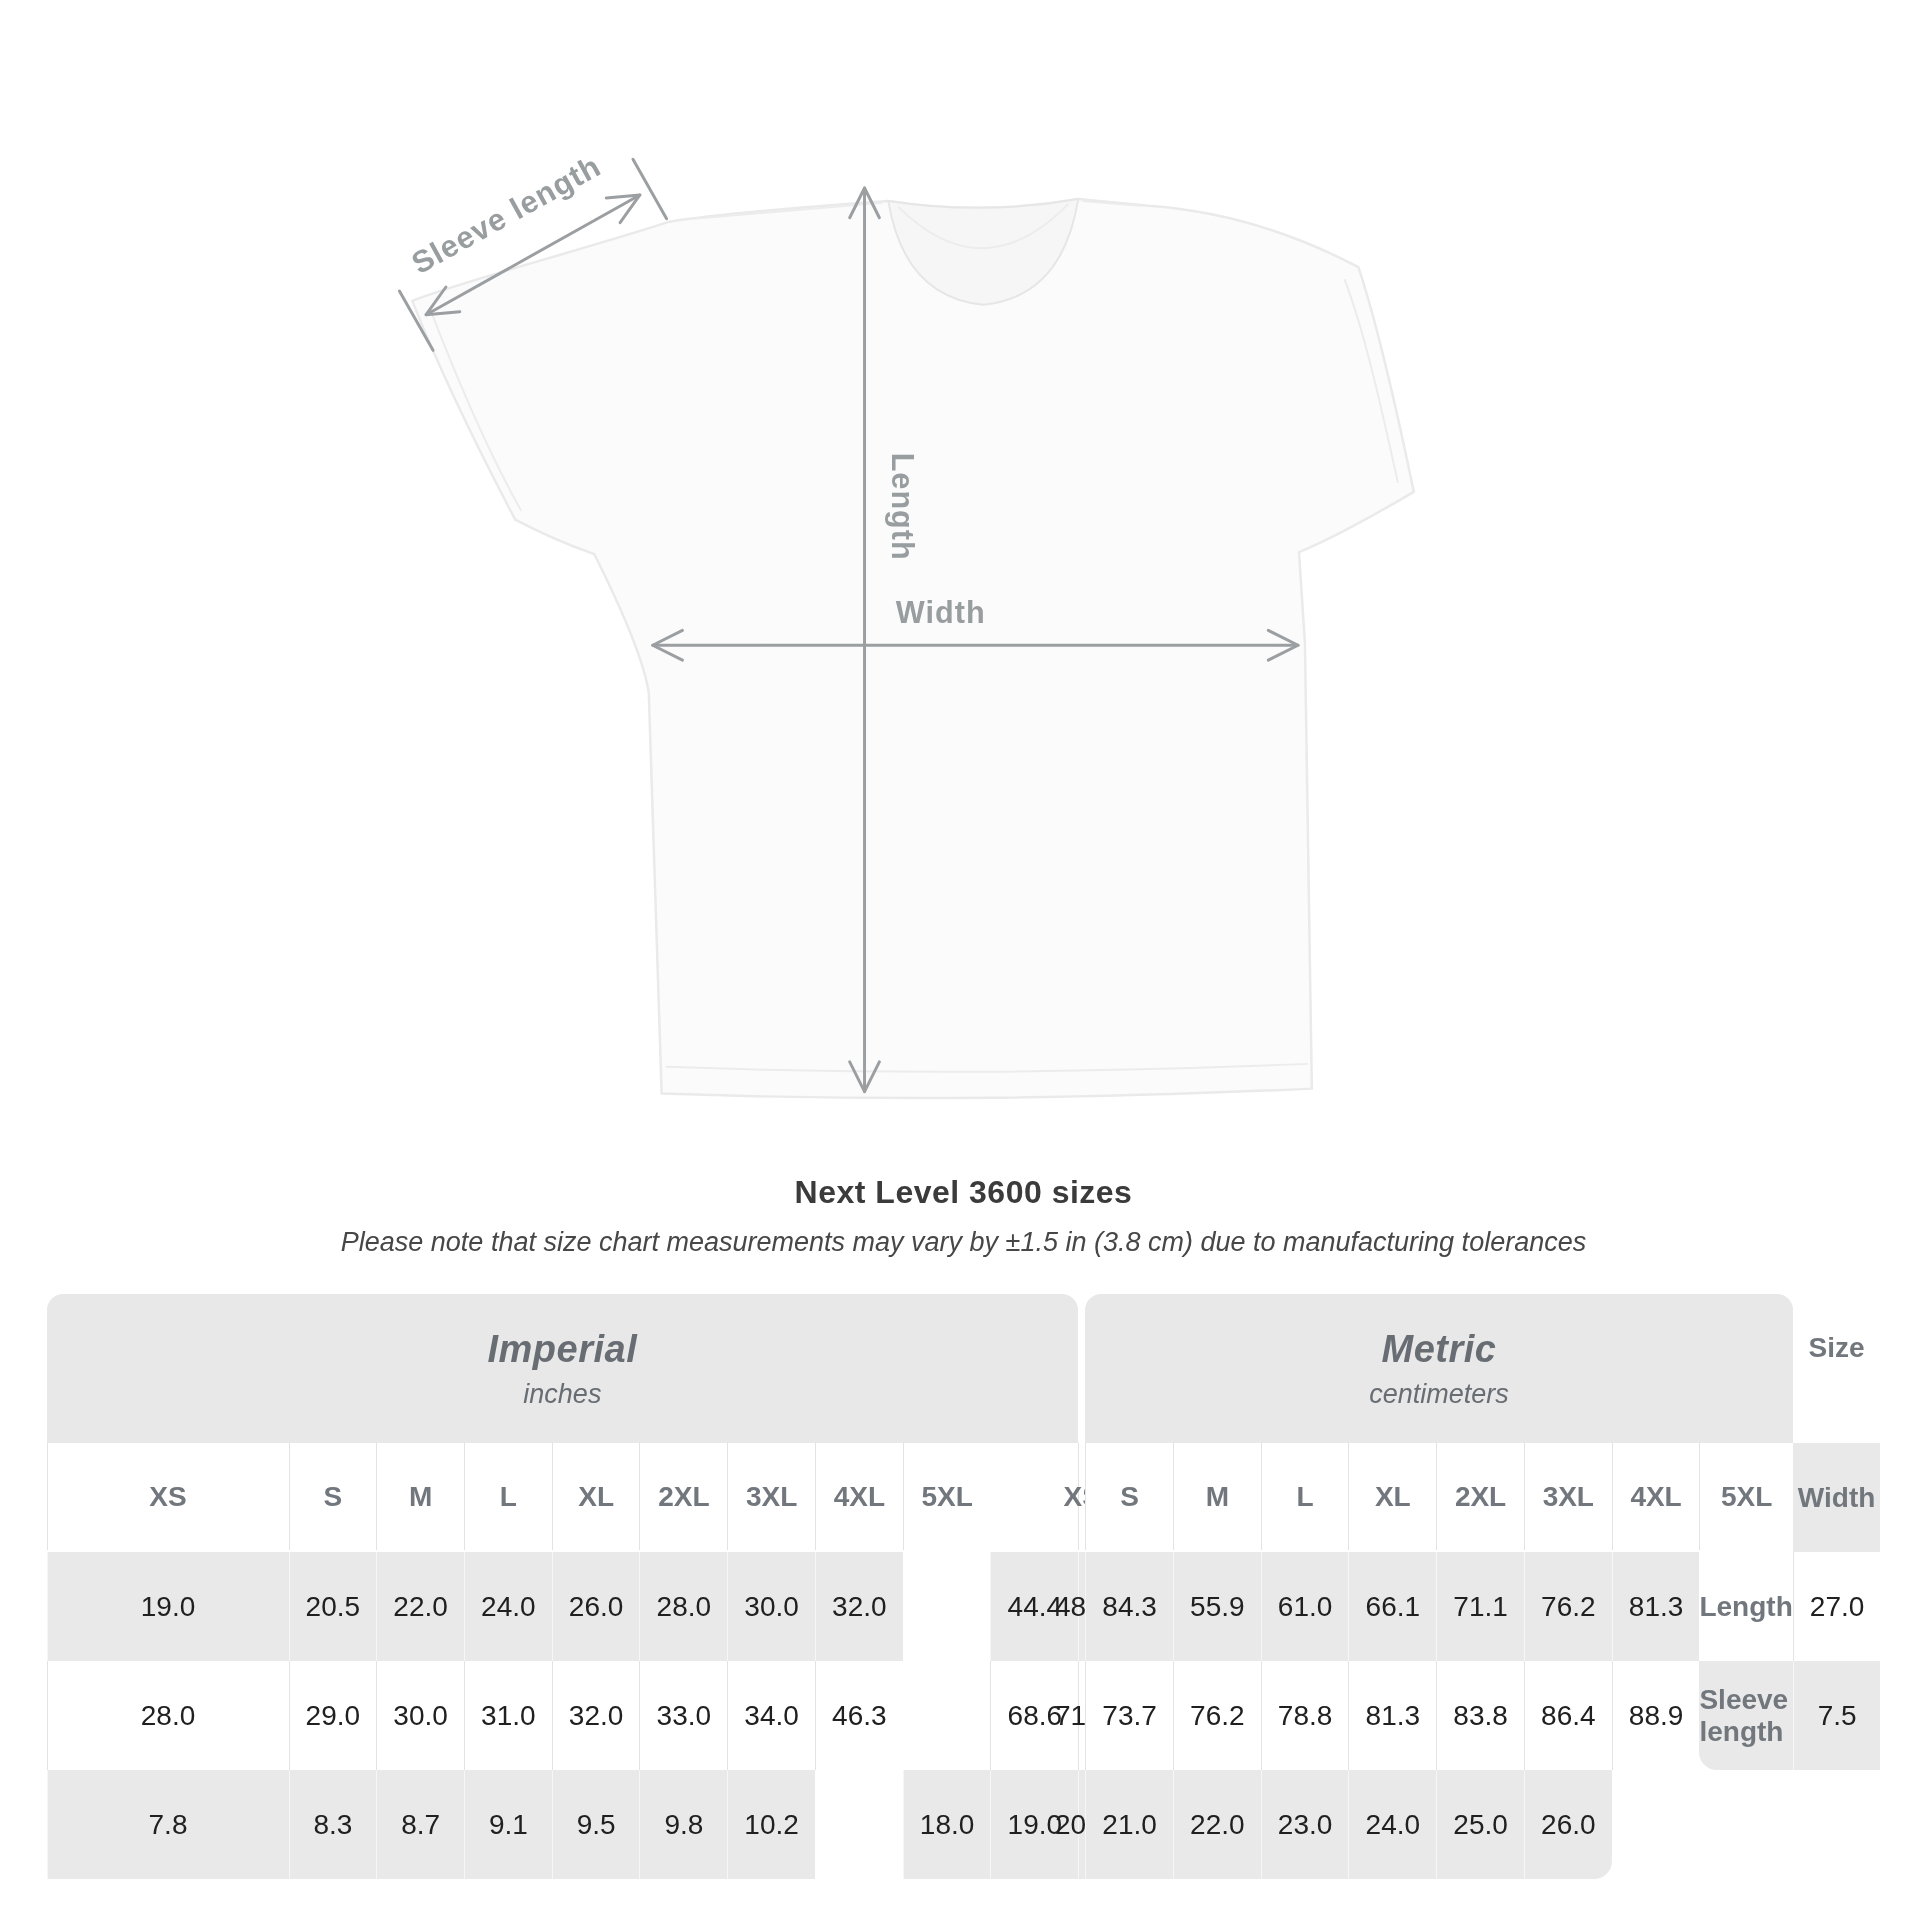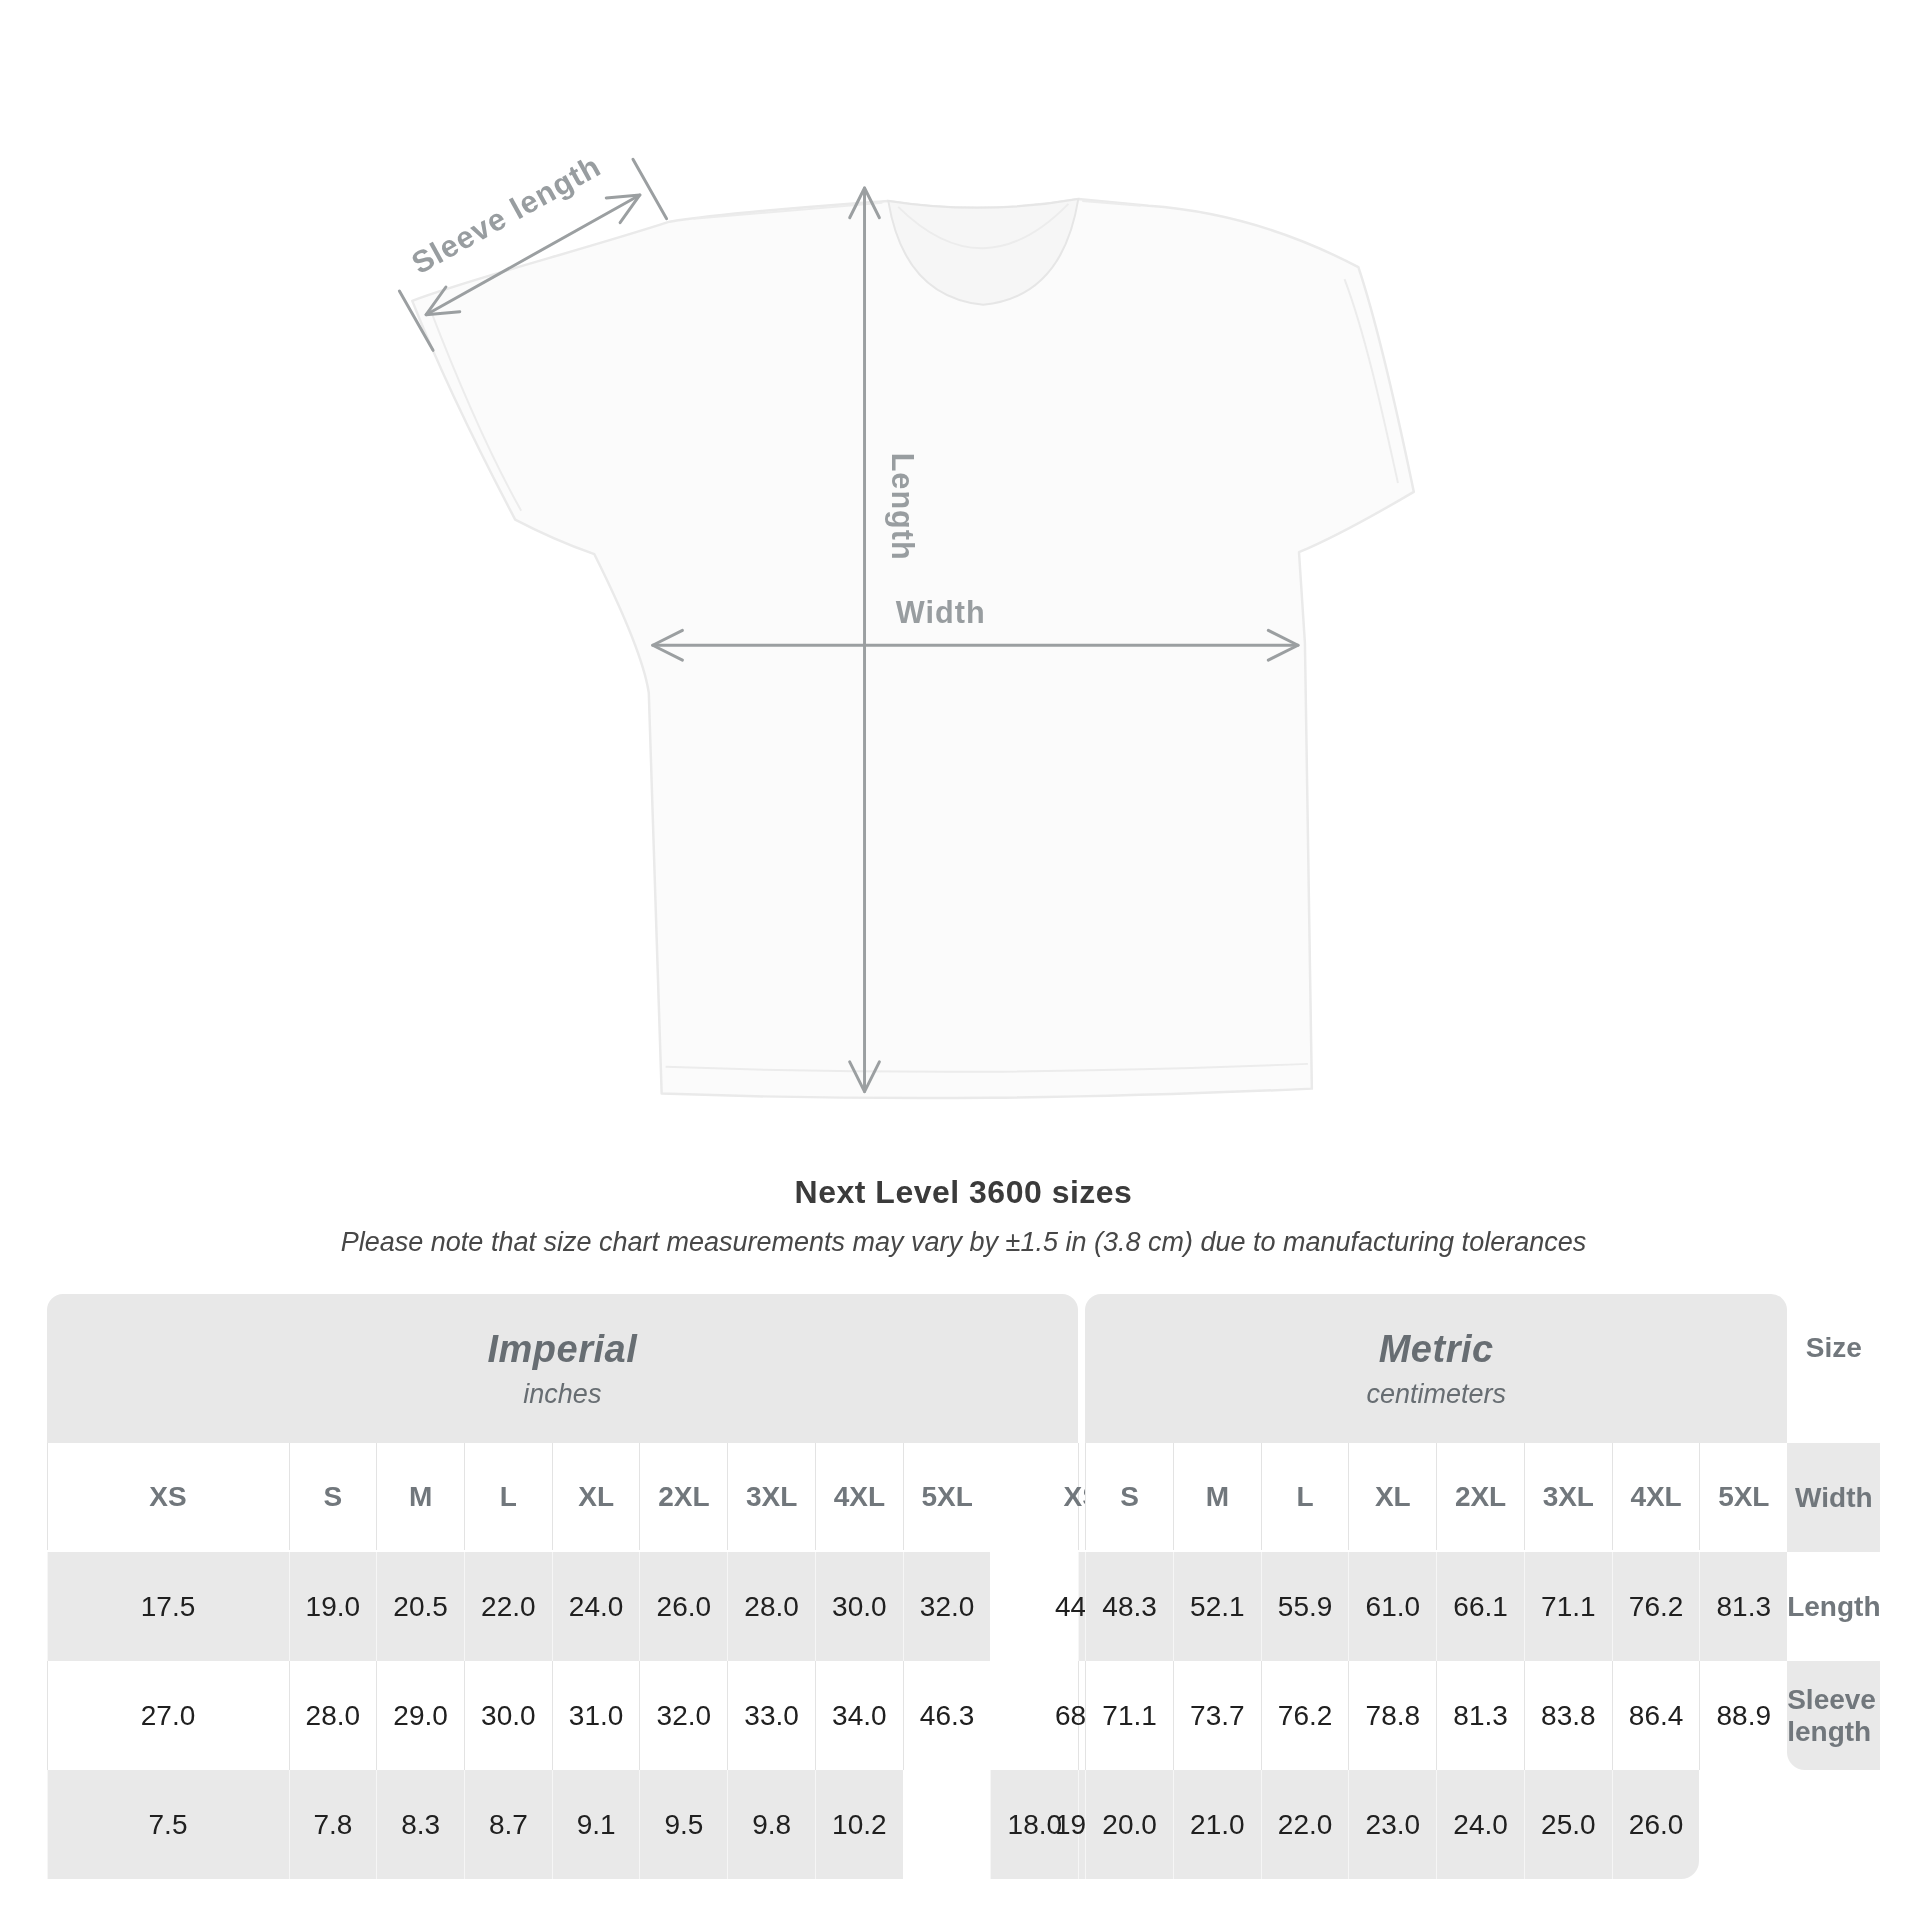--- a/index.html
+++ b/index.html
@@ -164,33 +164,32 @@
     <div class="cell head">XS</div>
     <div class="cell head">S</div>
     <div class="cell head">M</div>
     <div class="cell head">L</div>
     <div class="cell head">XL</div>
     <div class="cell head">2XL</div>
     <div class="cell head">3XL</div>
     <div class="cell head">4XL</div>
     <div class="cell head">5XL</div>
     <div class="cell rowlabel label-col shade">Width</div>
-    <div class="cell val shade">17.5</div>
     <div class="cell val shade">19.0</div>
     <div class="cell val shade">20.5</div>
     <div class="cell val shade">22.0</div>
     <div class="cell val shade">24.0</div>
     <div class="cell val shade">26.0</div>
     <div class="cell val shade">28.0</div>
     <div class="cell val shade">30.0</div>
     <div class="cell val shade">32.0</div>
     <div class="gapcell"></div>
     <div class="cell val shade">44.4</div>
     <div class="cell val shade">48.3</div>
-    <div class="cell val shade">52.1</div>
+    <div class="cell val shade">84.3</div>
     <div class="cell val shade">55.9</div>
     <div class="cell val shade">61.0</div>
     <div class="cell val shade">66.1</div>
     <div class="cell val shade">71.1</div>
     <div class="cell val shade">76.2</div>
     <div class="cell val shade">81.3</div>
     <div class="cell rowlabel label-col">Length</div>
     <div class="cell val">27.0</div>
     <div class="cell val">28.0</div>
     <div class="cell val">29.0</div>

